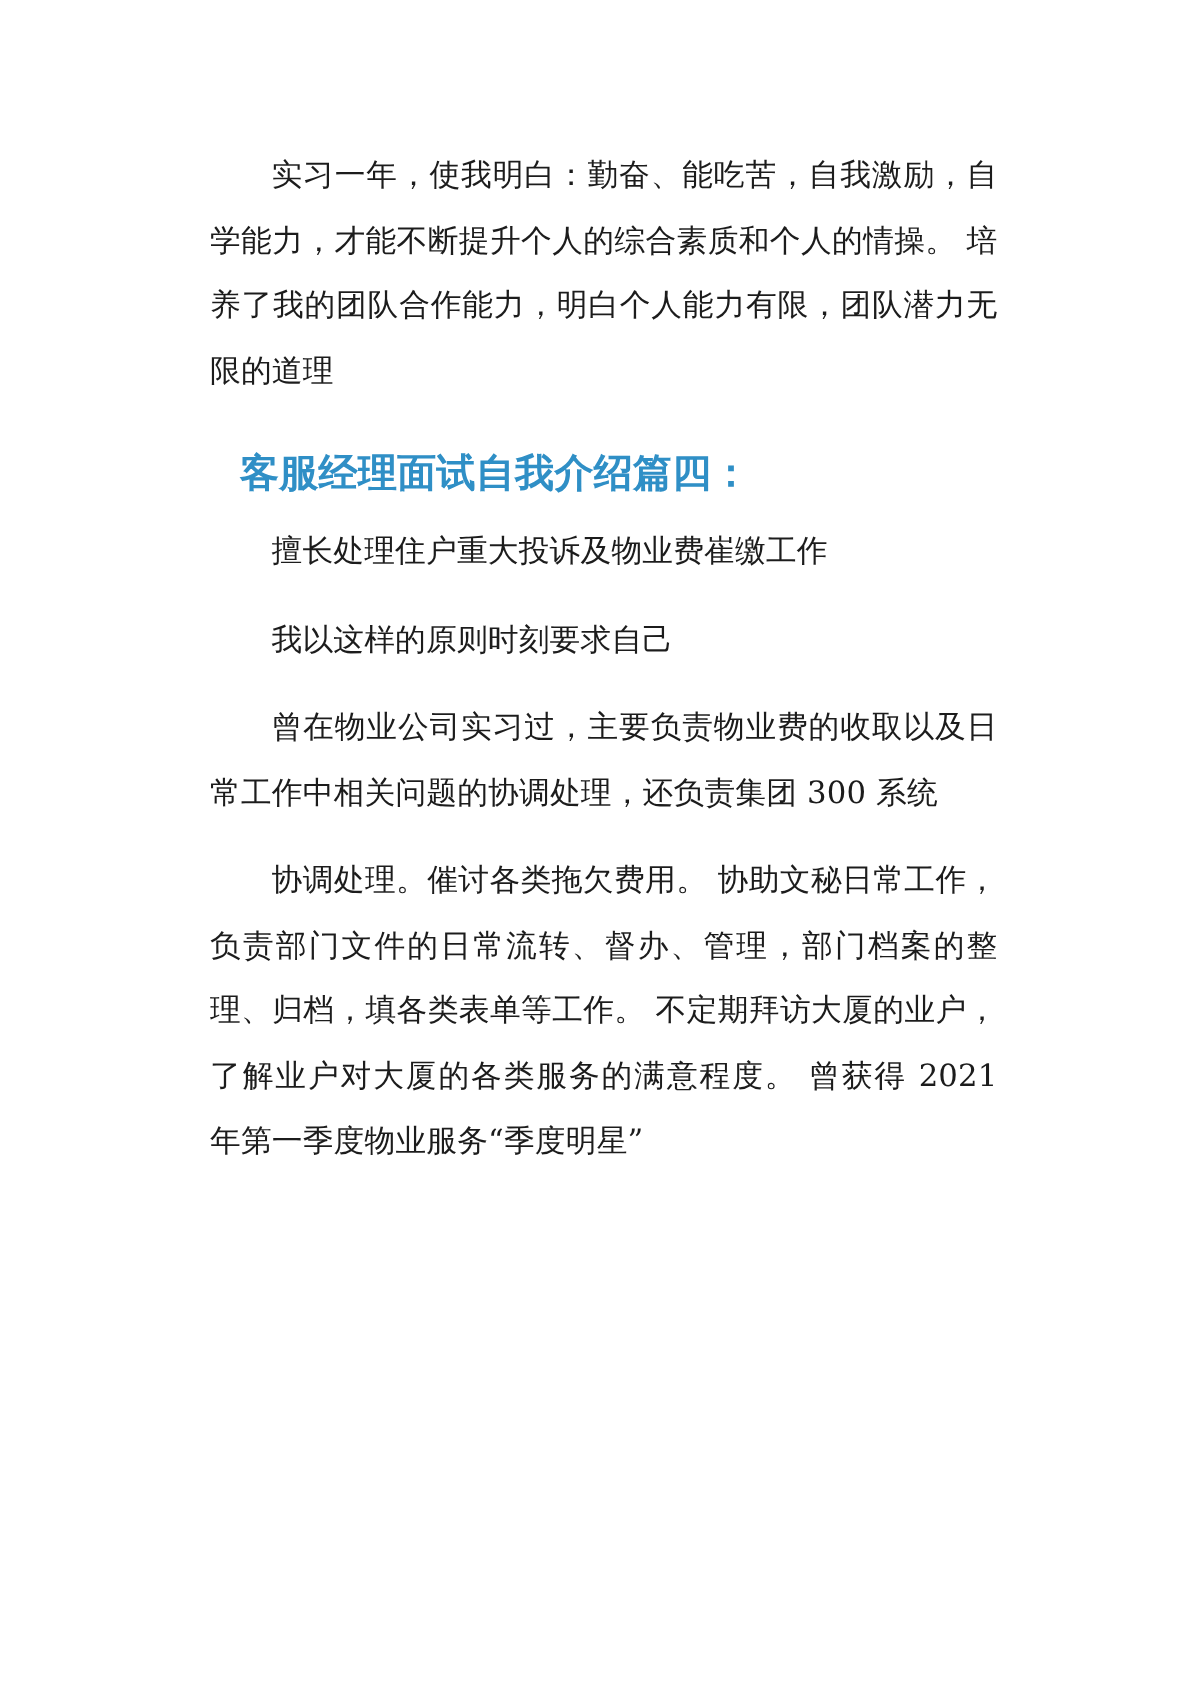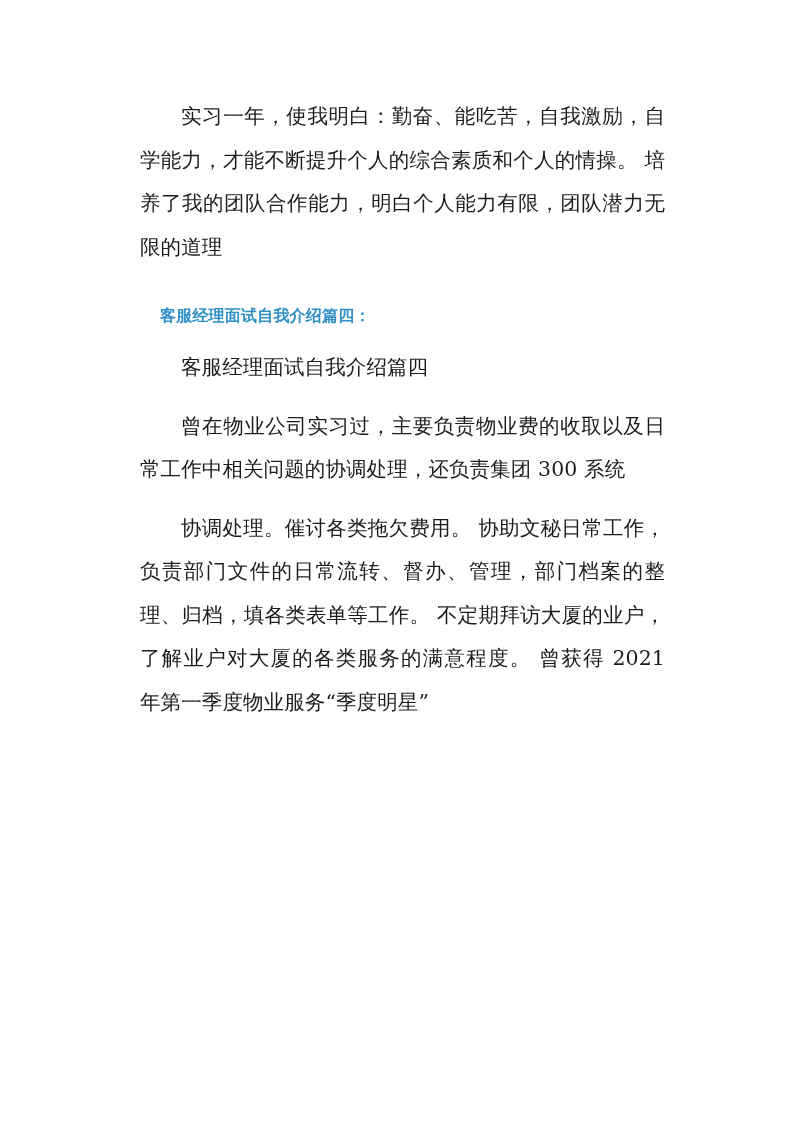--- a/index.html
+++ b/index.html
@@ -43,21 +43,21 @@
   }
 
   p.para + p.para {
     margin-top: 15px;
   }
 
   h2.section-heading {
     margin: 30px 0 13px 0;
     padding: 0;
     text-indent: 20px;
-    font-size: 16px;
+    font-size: 26px;
     line-height: 34px;
     font-weight: bold;
     color: #2f8fc6;
     font-family: "DejaVu Sans", "Liberation Sans", sans-serif;
     letter-spacing: 0.2px;
   }
 
   .tight + .tight {
     margin-top: 14px;
   }
@@ -67,21 +67,22 @@
 
 <div class="page">
   <div class="doc-body">
 
     <p class="para">实习一年，使我明白：勤奋、能吃苦，自我激励，自学能力，才能不断提升个人的综合素质和个人的情操。 培养了我的团队合作能力，明白个人能力有限，团队潜力无限的道理</p>
 
 
     <h2 class="section-heading">客服经理面试自我介绍篇四：</h2>
 
 
+    <p class="para tight">擅长处理住户重大投诉及物业费崔缴工作</p>
 
-    <p class="para tight">客服经理面试自我介绍篇四</p>
+    <p class="para tight">我以这样的原则时刻要求自己</p>
 
     <p class="para">曾在物业公司实习过，主要负责物业费的收取以及日常工作中相关问题的协调处理，还负责集团 300 系统</p>
 
     <p class="para">协调处理。催讨各类拖欠费用。 协助文秘日常工作，负责部门文件的日常流转、督办、管理，部门档案的整理、归档，填各类表单等工作。 不定期拜访大厦的业户，了解业户对大厦的各类服务的满意程度。 曾获得 2021 年第一季度物业服务“季度明星”</p>
 
   </div>
 </div>
 
 </body></html>

